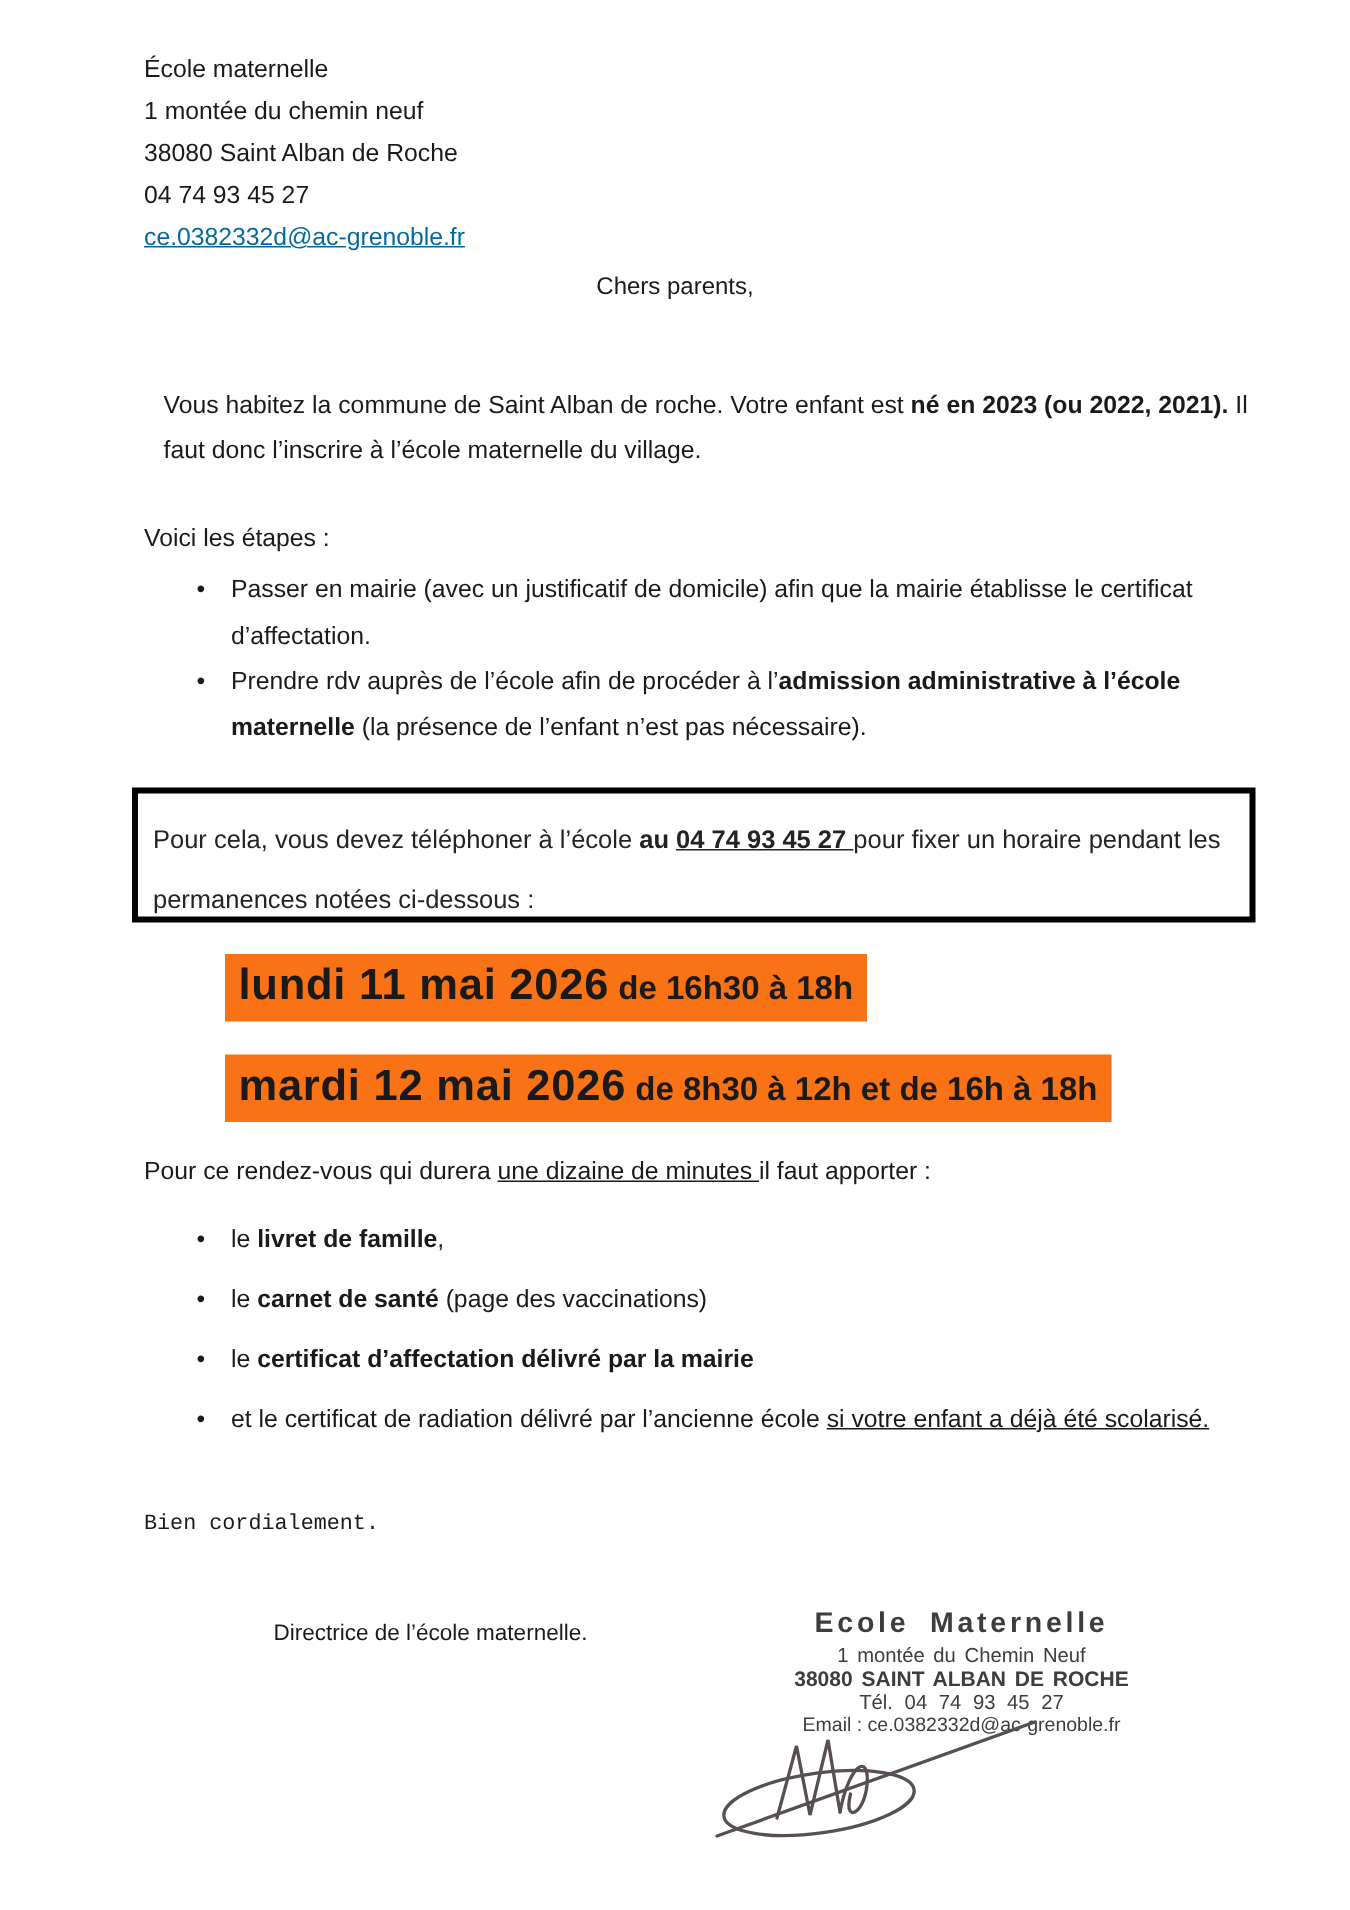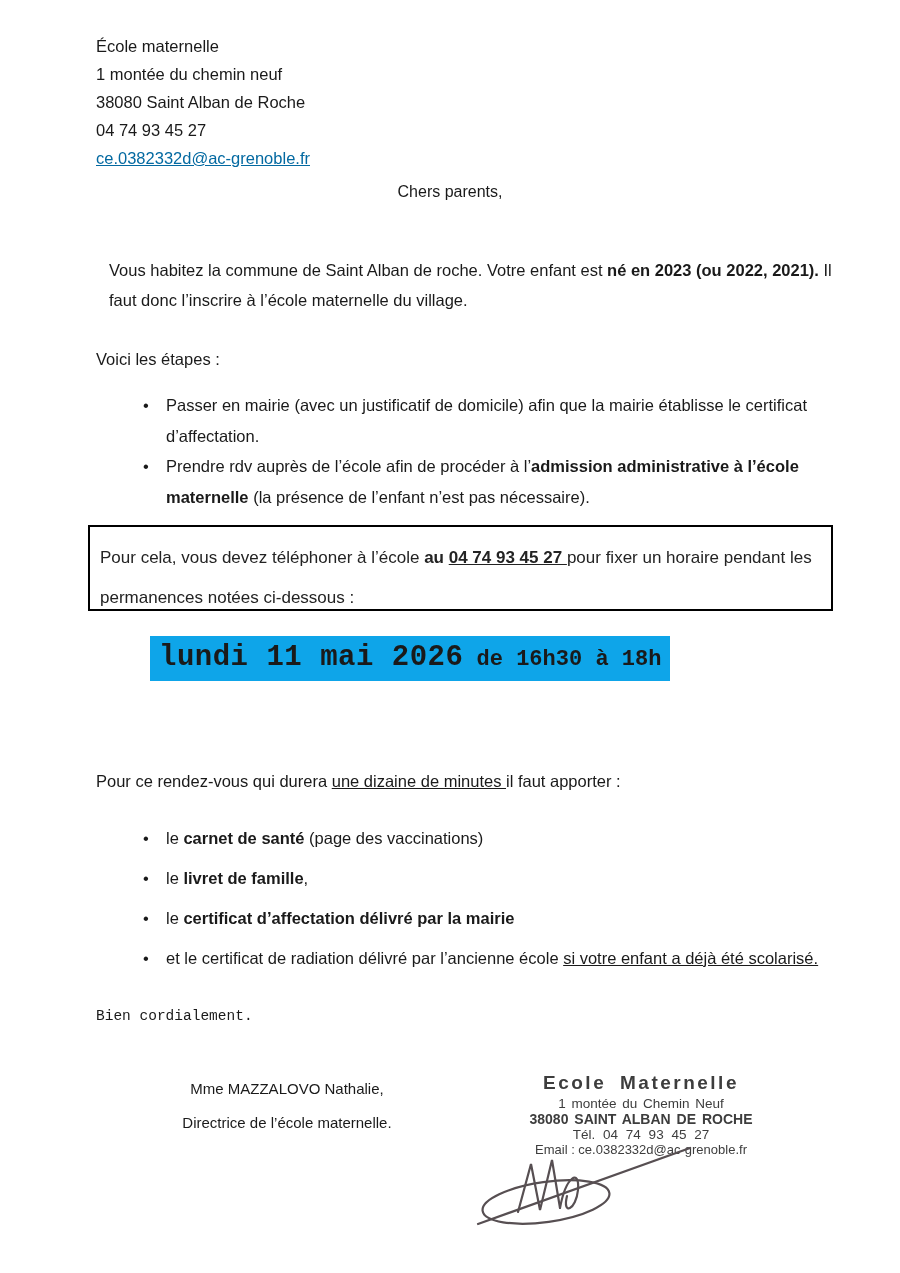--- a/index.html
+++ b/index.html
@@ -14,36 +14,36 @@
   .header a{color:#0369a1;text-decoration:underline;cursor:pointer;}
 
   
   .salutation{left:0;top:183px;width:900px;text-align:center;font-size:16px;}
 
   
   .intro{left:109px;top:255px;width:744px;font-size:16.5px;line-height:30px;}
 
   
   .steps-title{left:96px;top:350px;font-size:16.5px;}
-  ul.doc-list{list-style:none;margin:12px;padding:0;}
+  ul.doc-list{list-style:none;margin:0;padding:0;}
   ul.doc-list li{position:relative;padding-left:23px;}
   ul.doc-list li::before{content:"\2022";position:absolute;left:0;top:0;}
   .steps-list{left:131px;top:378px;width:700px;font-size:16.5px;line-height:30.5px;}
 
   
   .phone-box{
-    left:88px;top:525px;width:721px;height:60px;border:2px solid #000000;
+    left:88px;top:525px;width:721px;height:60px;border:4px solid #000000;
     padding:11px 10px;font-size:17px;line-height:40px;color:#232323;
   }
   .phone-number{font-weight:bold;text-decoration:underline;}
   b{font-weight:bold;}
   .ul{text-decoration:underline;}
 
   
-  .session{background:#0ea5e9;display:inline-block;padding:5px 9px 7px 9px;white-space:nowrap;font-family:Liberation Mono, monospace;}
+  .session{background:#f97316;display:inline-block;padding:5px 9px 7px 9px;white-space:nowrap;}
   .session .d{font-weight:bold;font-size:29px;letter-spacing:.5px;}
   .session .t{font-weight:bold;font-size:22px;}
   .session1{left:150px;top:636px;}
   .session2{left:150px;top:703px;}
 
   
   .appt{left:96px;top:772px;width:744px;font-size:16.5px;}
 
   
   .docs-list{left:131px;top:806px;width:710px;font-size:16.5px;line-height:40px;}
@@ -86,34 +86,36 @@
   <ul class="abs doc-list steps-list">
     <li><span>Passer en mairie (avec un justificatif de domicile) afin que la mairie établisse le certificat d’affectation.</span></li>
     <li><span>Prendre rdv auprès de l’école afin de procéder à l’</span><b>admission administrative à l’école maternelle</b><span> (la présence de l’enfant n’est pas nécessaire).</span></li>
   </ul>
 
   <div class="abs phone-box"><span>Pour cela, vous devez téléphoner à l’école </span><b> au </b><span class="phone-number"> 04 74 93 45 27 </span><span> pour fixer un horaire pendant les permanences notées ci-dessous :</span></div>
 
   <div class="abs session1">
     <span class="session"><span class="d">lundi 11 mai 2026</span><span class="t"> de 16h30 à 18h</span></span>
   </div>
+  <div class="abs session2">
+    <span class="session"><span class="d">mardi 12 mai 2026</span><span class="t"> de 8h30 à 12h et de 16h à 18h</span></span>
+  </div>
 
   <div class="abs appt"><span>Pour ce rendez-vous qui durera </span><span class="ul">une dizaine de minutes </span><span>il faut apporter :</span></div>
 
   <ul class="abs doc-list docs-list">
+    <li><span>le </span><b>livret de famille</b><span>,</span></li>
     <li><span>le </span><b>carnet de santé</b><span> (page des vaccinations)</span></li>
-    <li><span>le </span><b>livret de famille</b><span>,</span></li>
     <li><span>le </span><b>certificat d’affectation délivré par la mairie</b></li>
     <li><span>et le certificat de radiation délivré par l’ancienne école </span><span class="ul">si votre enfant a déjà été scolarisé.</span></li>
   </ul>
 
   <div class="abs closing">Bien cordialement.</div>
 
   <div class="abs signer">
-    <div>Mme MAZZALOVO Nathalie,</div>
     <div>Directrice de l’école maternelle.</div>
   </div>
 
   <div class="abs stamp">
     <div class="s1">Ecole Maternelle</div>
     <div class="s2">1 montée du Chemin Neuf</div>
     <div class="s3">38080 SAINT ALBAN DE ROCHE</div>
     <div class="s4">Tél. 04 74 93 45 27</div>
     <div class="s5">Email : ce.0382332d@ac-grenoble.fr</div>
   </div>

